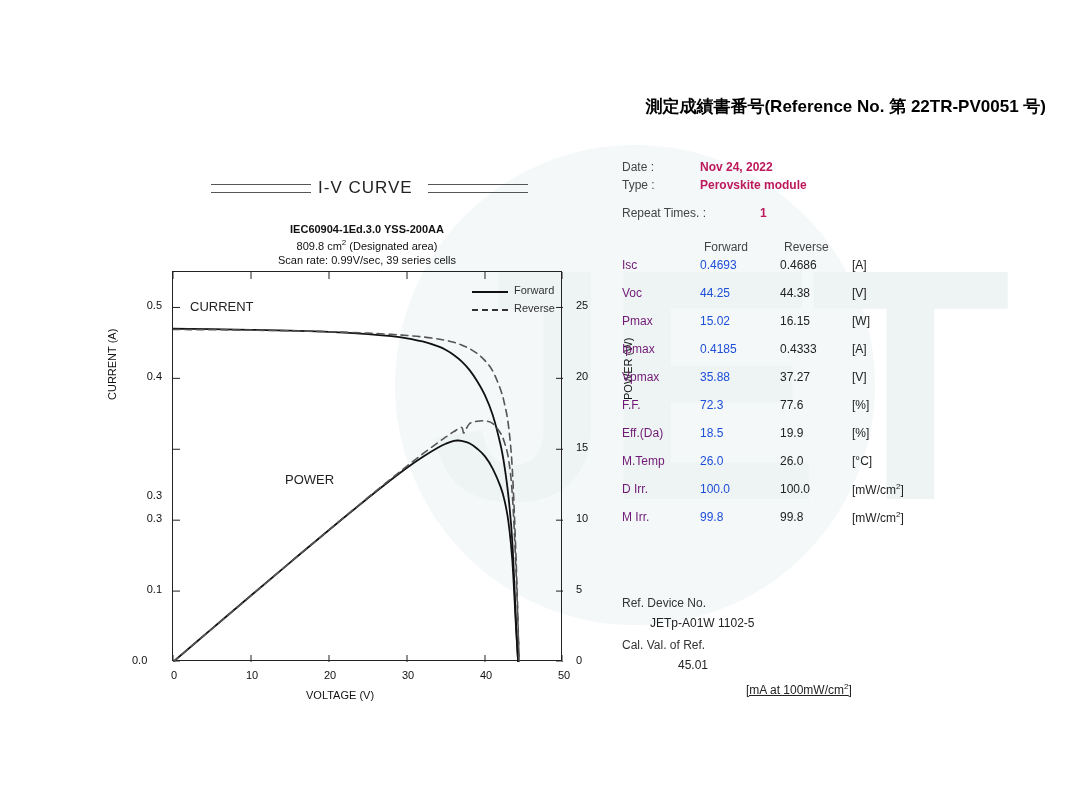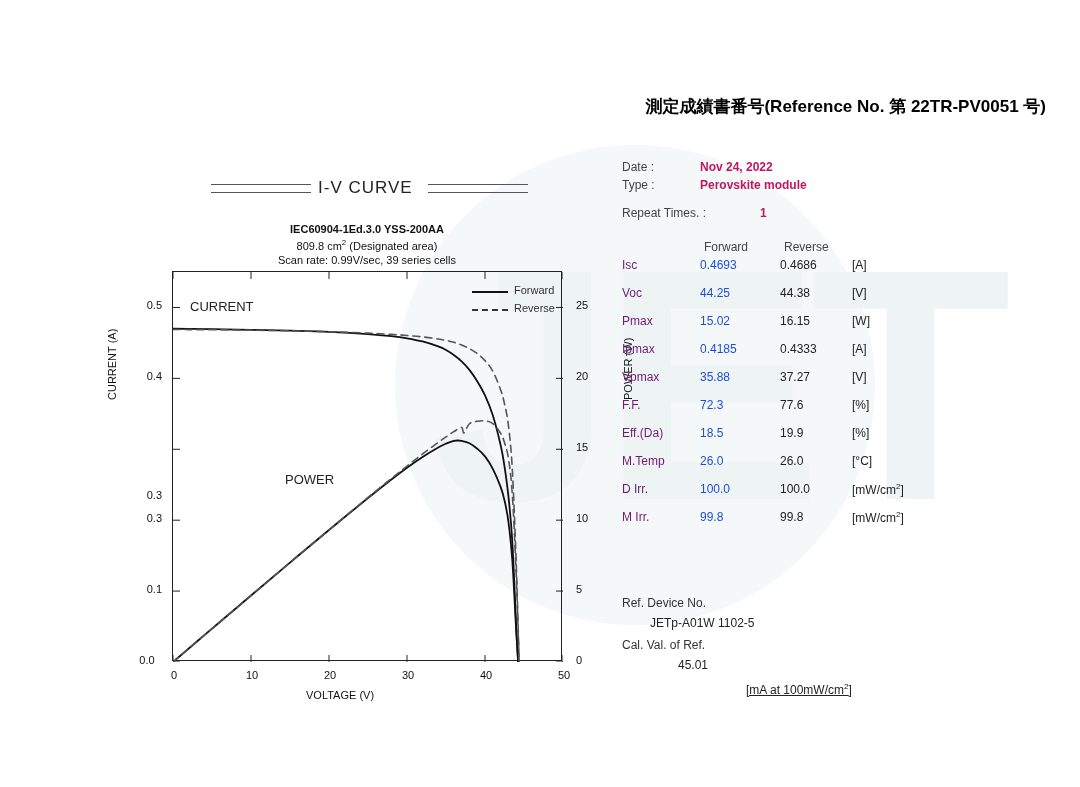--- a/index.html
+++ b/index.html
@@ -188,21 +188,21 @@
   <div class="ylab-right">POWER (W)</div>
   <div class="xlab">VOLTAGE (V)</div>
 
   <div id="ticklabels">
       <div class="tick" style="left: 165px; top: 669px; width: 18px; text-align: center;">0</div>
       <div class="tick" style="left: 243px; top: 669px; width: 18px; text-align: center;">10</div>
       <div class="tick" style="left: 321px; top: 669px; width: 18px; text-align: center;">20</div>
       <div class="tick" style="left: 399px; top: 669px; width: 18px; text-align: center;">30</div>
       <div class="tick" style="left: 477px; top: 669px; width: 18px; text-align: center;">40</div>
       <div class="tick" style="left: 555px; top: 669px; width: 18px; text-align: center;">50</div>
-      <div class="tick" style="left: 132px; top: 654px; width: 30px; text-align: center;">0.0</div>
+      <div class="tick" style="left: 132px; top: 654px; width: 30px; text-align: left;">0.0</div>
       <div class="tick" style="left: 132px; top: 583.091px; width: 30px; text-align: right;">0.1</div>
       <div class="tick" style="left: 132px; top: 512.182px; width: 30px; text-align: right;">0.3</div>
       <div class="tick" style="left: 132px; top: 441.273px; width: 30px; text-align: right; margin-top: 48px;">0.3</div>
       <div class="tick" style="left: 132px; top: 370.364px; width: 30px; text-align: right;">0.4</div>
       <div class="tick" style="left: 132px; top: 299.455px; width: 30px; text-align: right;">0.5</div>
       <div class="tick" style="left: 576px; top: 654px; width: 24px; text-align: left;">0</div>
       <div class="tick" style="left: 576px; top: 583.091px; width: 24px; text-align: left;">5</div>
       <div class="tick" style="left: 576px; top: 512.182px; width: 24px; text-align: left;">10</div>
       <div class="tick" style="left: 576px; top: 441.273px; width: 24px; text-align: left;">15</div>
       <div class="tick" style="left: 576px; top: 370.364px; width: 24px; text-align: left;">20</div>

